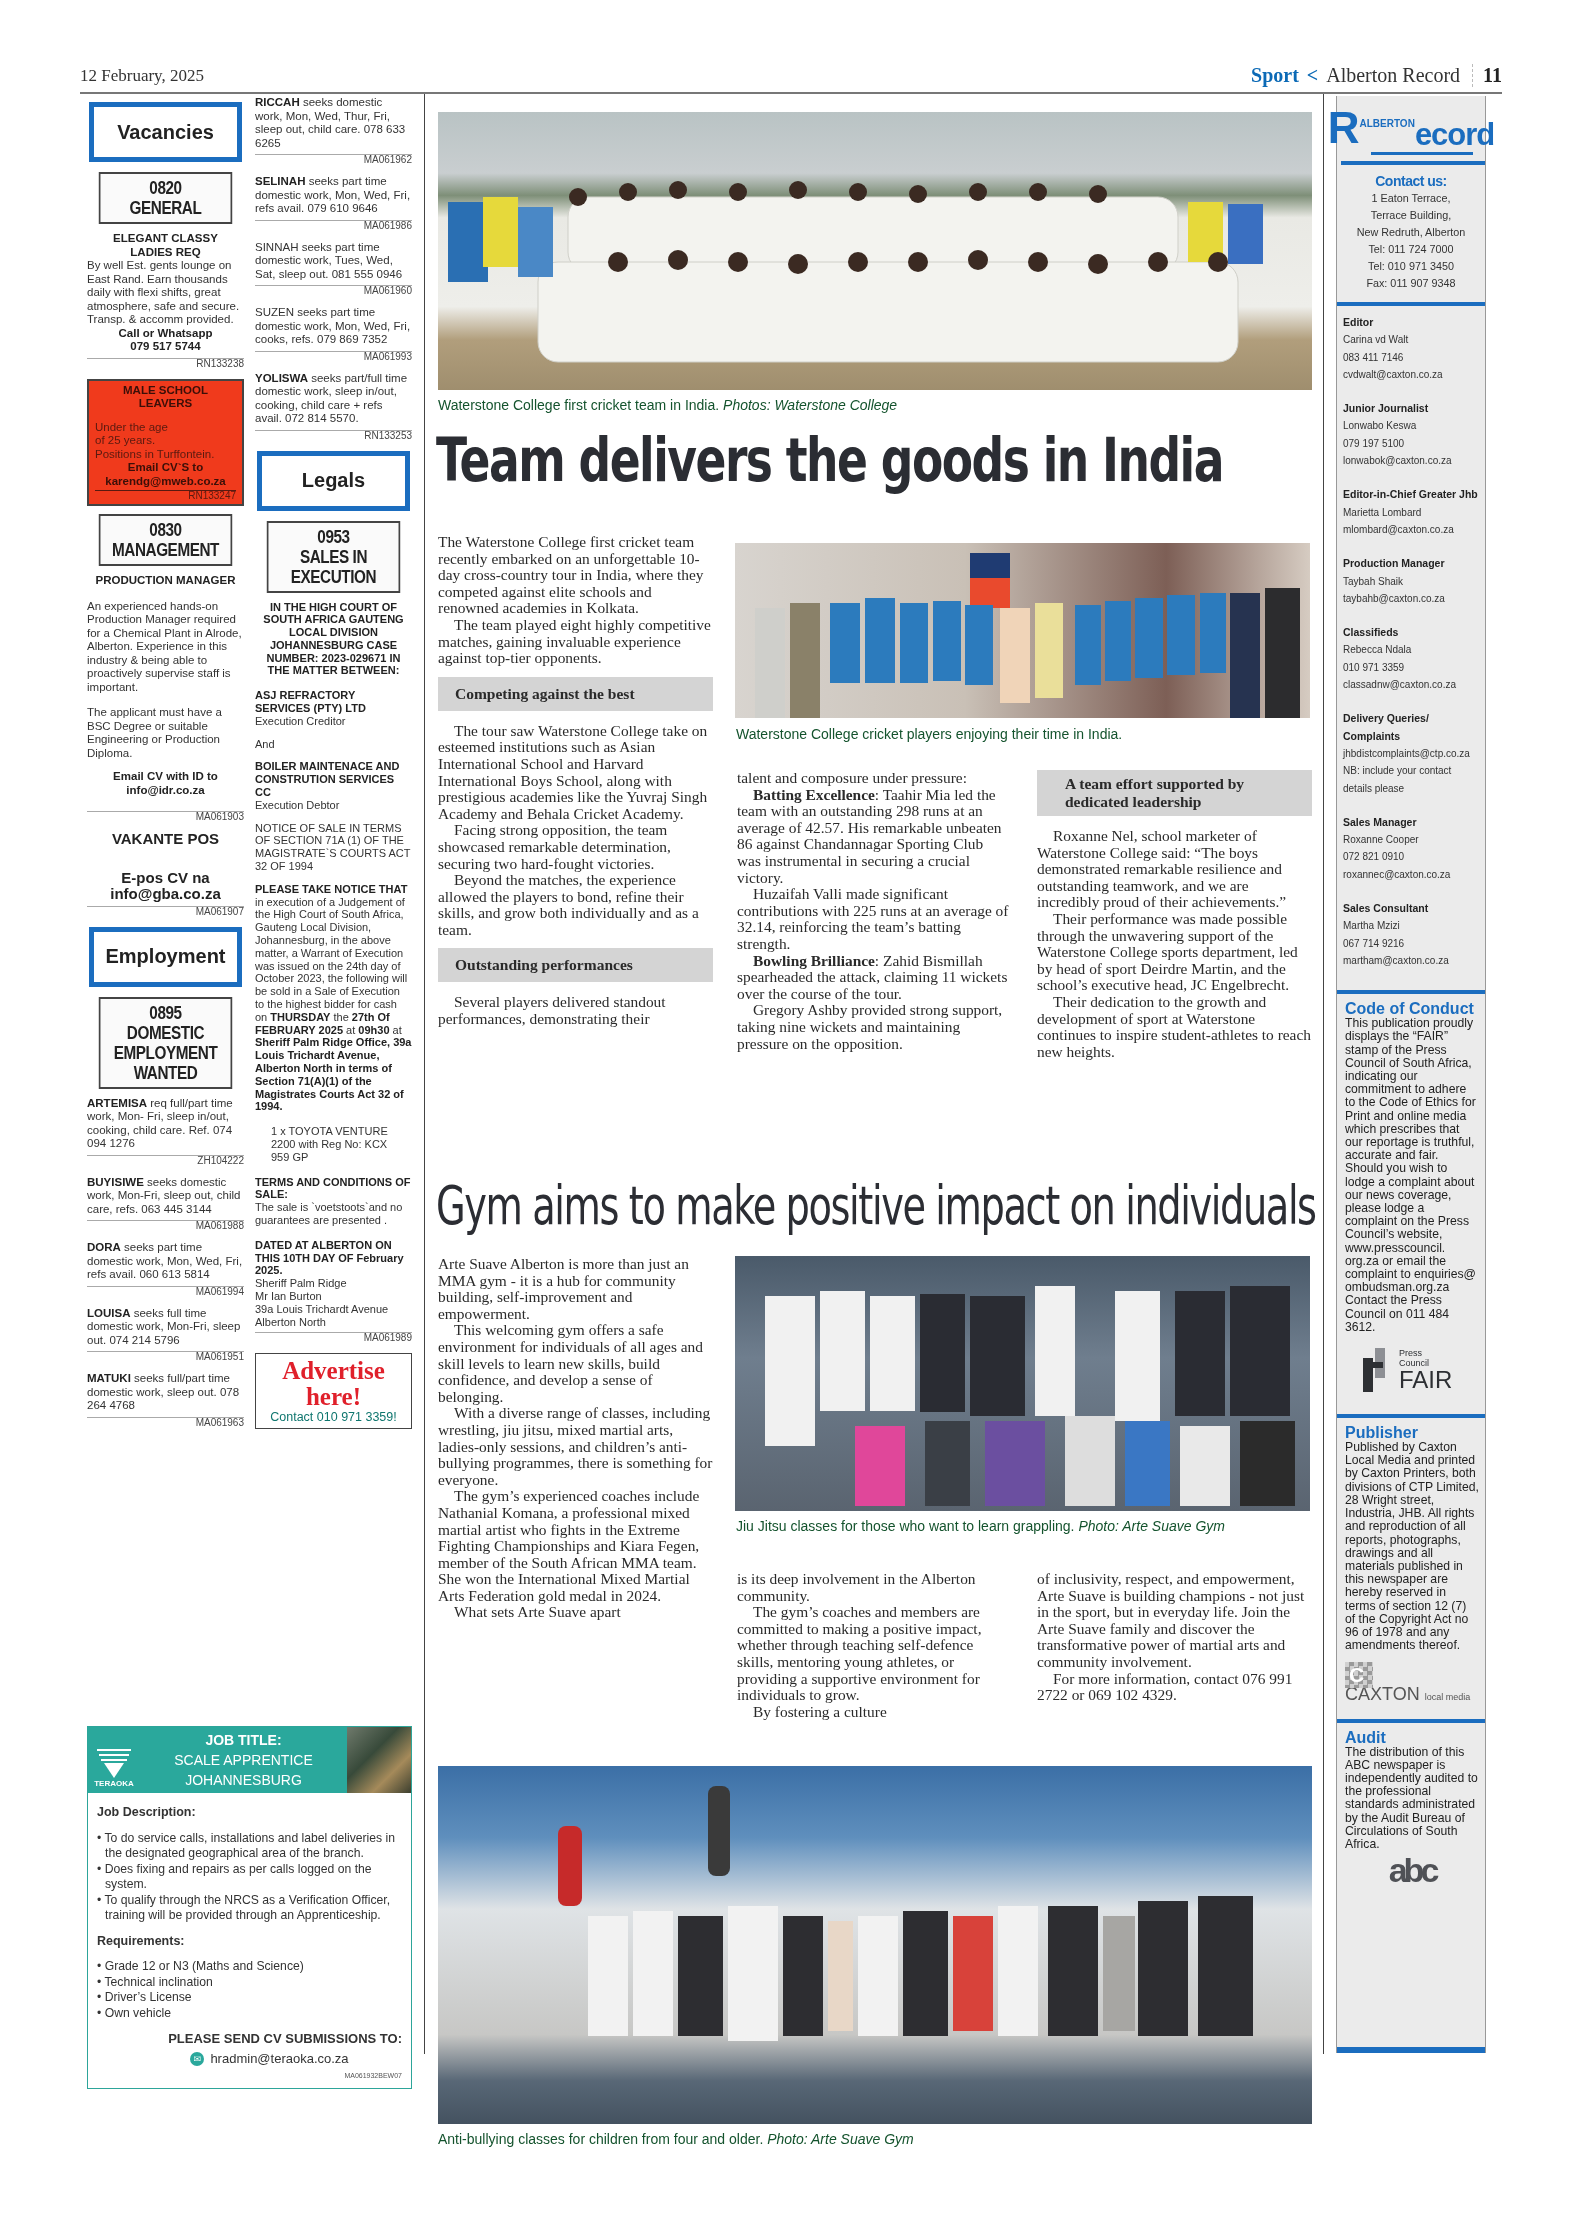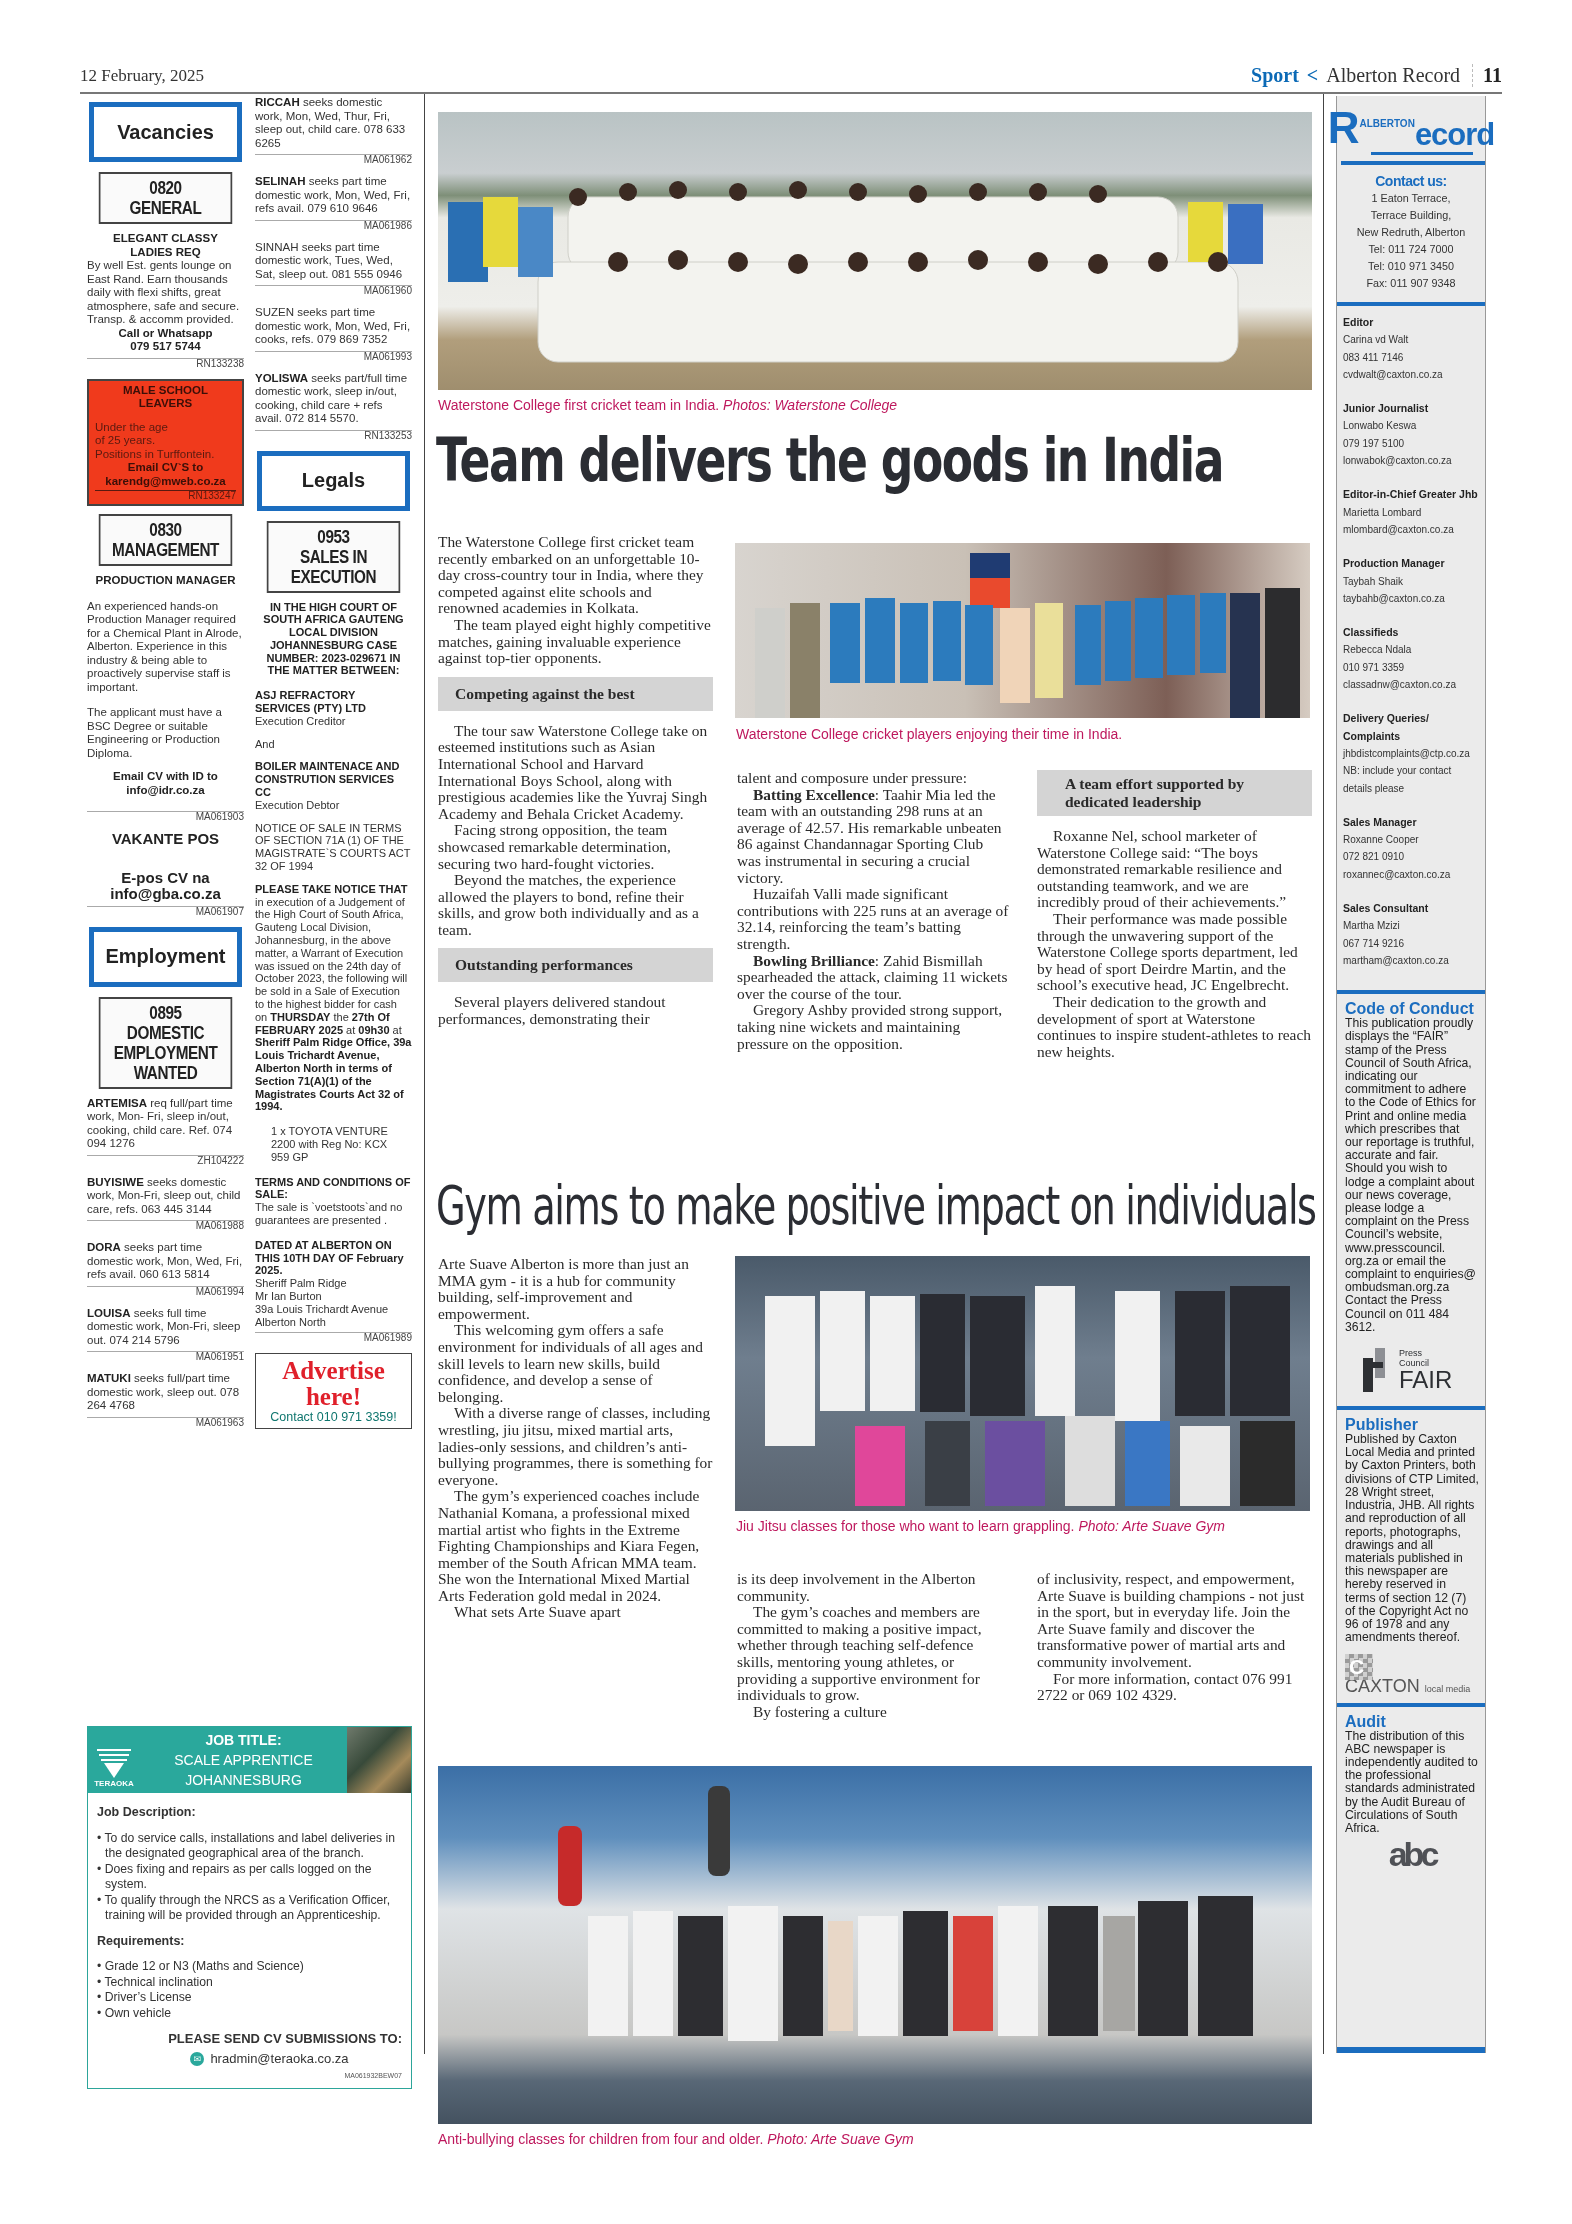--- a/index.html
+++ b/index.html
@@ -35,41 +35,41 @@
 .terBody{padding:8px 9px 4px;font-size:12.2px;line-height:15.5px;color:#333}
 .terBody h4{font-size:12.5px;margin:4px 0 10px;color:#333}
 .terBody ul{list-style:none;margin-bottom:10px}
 .terBody li{padding-left:8px;text-indent:-8px}
 .terBody .send{text-align:right;font-weight:bold;font-size:13px;margin-top:10px}
 .terBody .mail{text-align:center;font-size:13px;margin:4px 0 2px;padding-left:40px}
 .terBody .mref{text-align:right;font-size:7px;color:#555}
 .envelope{display:inline-block;width:14px;height:14px;border-radius:50%;background:#2aa89c;color:#fff;font-size:9px;line-height:14px;text-align:center;margin-right:6px;vertical-align:middle}
 
 .photo{background:#889;overflow:hidden}
-.cap{font-size:14px;color:#be185d}
+.cap{font-size:14px;color:#14532d}
 .cap i{font-style:italic}
 .headline{font-family:"DejaVu Sans","Liberation Sans",sans-serif;font-weight:bold;color:#2b2d33;letter-spacing:-2px;transform-origin:left top}
 .body{font-family:"Liberation Serif",serif;font-size:15.4px;line-height:16.6px;color:#2a2a2a}
 .body p{text-indent:16px}
 .body p.ni{text-indent:0}
 .subhead{background:#d4d4d4;font-family:"Liberation Serif",serif;font-weight:bold;font-size:15.5px;padding:8px 17px;margin:10px 0 12px;color:#2a2a2a;line-height:18px}
 
 .side{left:1336px;top:96px;width:150px;background:#ebebeb;border-left:1px solid #999;border-right:1px solid #999;height:1957px}
 .logo{height:54px;display:flex;align-items:flex-end;justify-content:center;padding-top:4px}
 .logo .R{font-family:"Liberation Sans",sans-serif;font-weight:bold;color:#1b6dbf;font-size:44px;line-height:44px}
 .logo .rest{display:flex;flex-direction:row;line-height:1}
 .logo .alb{font-size:10px;font-weight:bold;color:#1b6dbf}
 .logo .ecord{font-size:31px;font-weight:bold;color:#1b6dbf;letter-spacing:-1px}
 .blueRule{height:4px;background:#1b6dbf}
 .contact{text-align:center;font-size:10.8px;line-height:17px;padding:8px 4px 10px;color:#333}
 .contact .ch{color:#1b6dbf;font-weight:bold;font-size:14px;letter-spacing:-0.5px}
 .staff{padding:8px 6px 4px;font-size:10px;line-height:17.3px;color:#333}
 .staff .blk{margin-bottom:17px}
 .staff b{font-size:10.5px;color:#222}
-.sec2{padding:6px 6px 6px 8px;font-size:12.2px;line-height:13.2px;color:#222}
+.sec2{padding:6px 6px 14px 8px;font-size:12.2px;line-height:13.2px;color:#222}
 .sec2 h3{color:#1b6dbf;font-size:16px;line-height:17px}
 .fair{display:flex;align-items:center;gap:6px;margin:14px 0 8px 18px}
 .fairMark{width:30px;height:44px;position:relative}
 .fairMark div{position:absolute;background:#2d2f33}
 .fairTxt{font-size:9px;line-height:10px;color:#2d2f33}
 .fairTxt .f{font-size:24px;line-height:24px}
 .caxton{margin-top:10px}
 .caxMark{width:28px;height:26px;background:repeating-conic-gradient(#9a9a9a 0 25%,#d0d0d0 0 50%) 0 0/9px 9px;position:relative}
 .caxMark span{position:absolute;left:4px;top:1px;font-weight:bold;font-size:21px;color:#fff;line-height:24px}
 .caxTxt{font-size:18px;color:#555;letter-spacing:0px}

